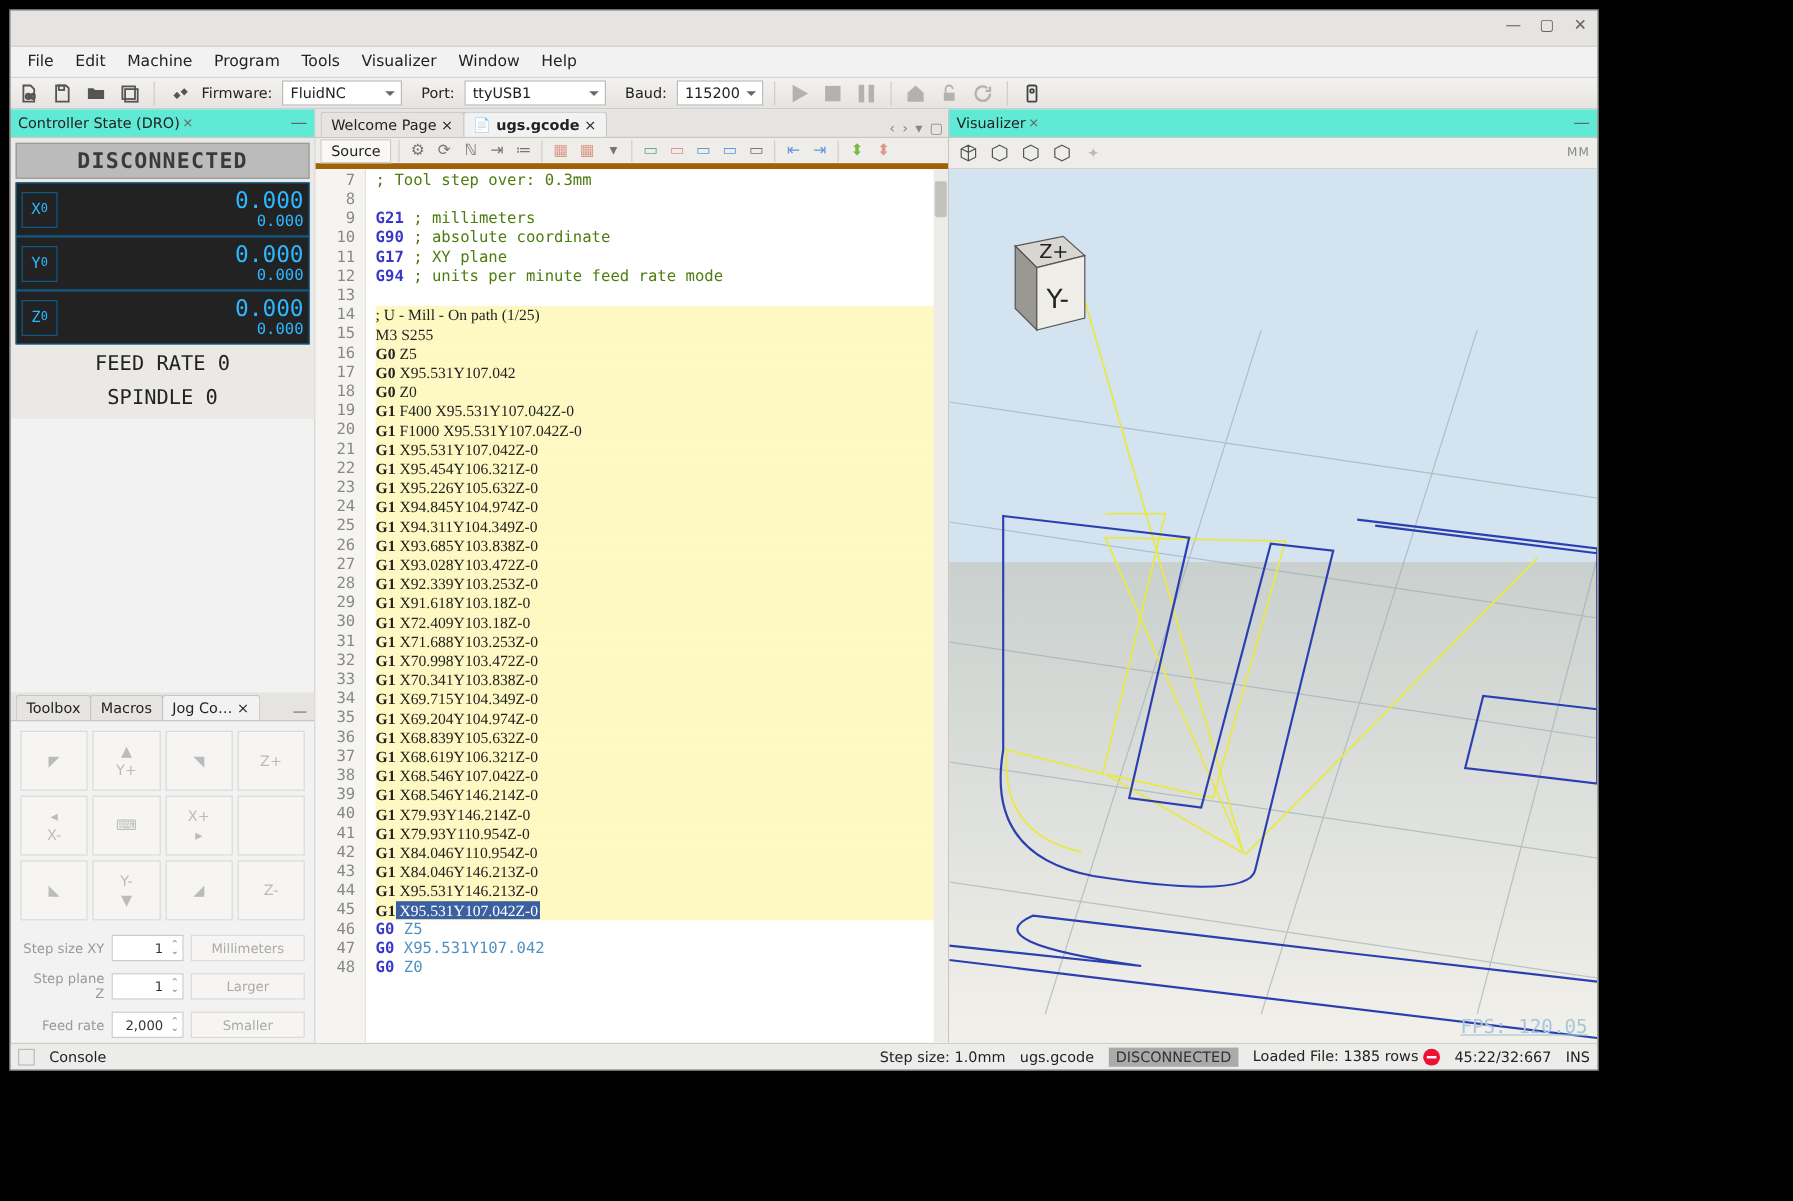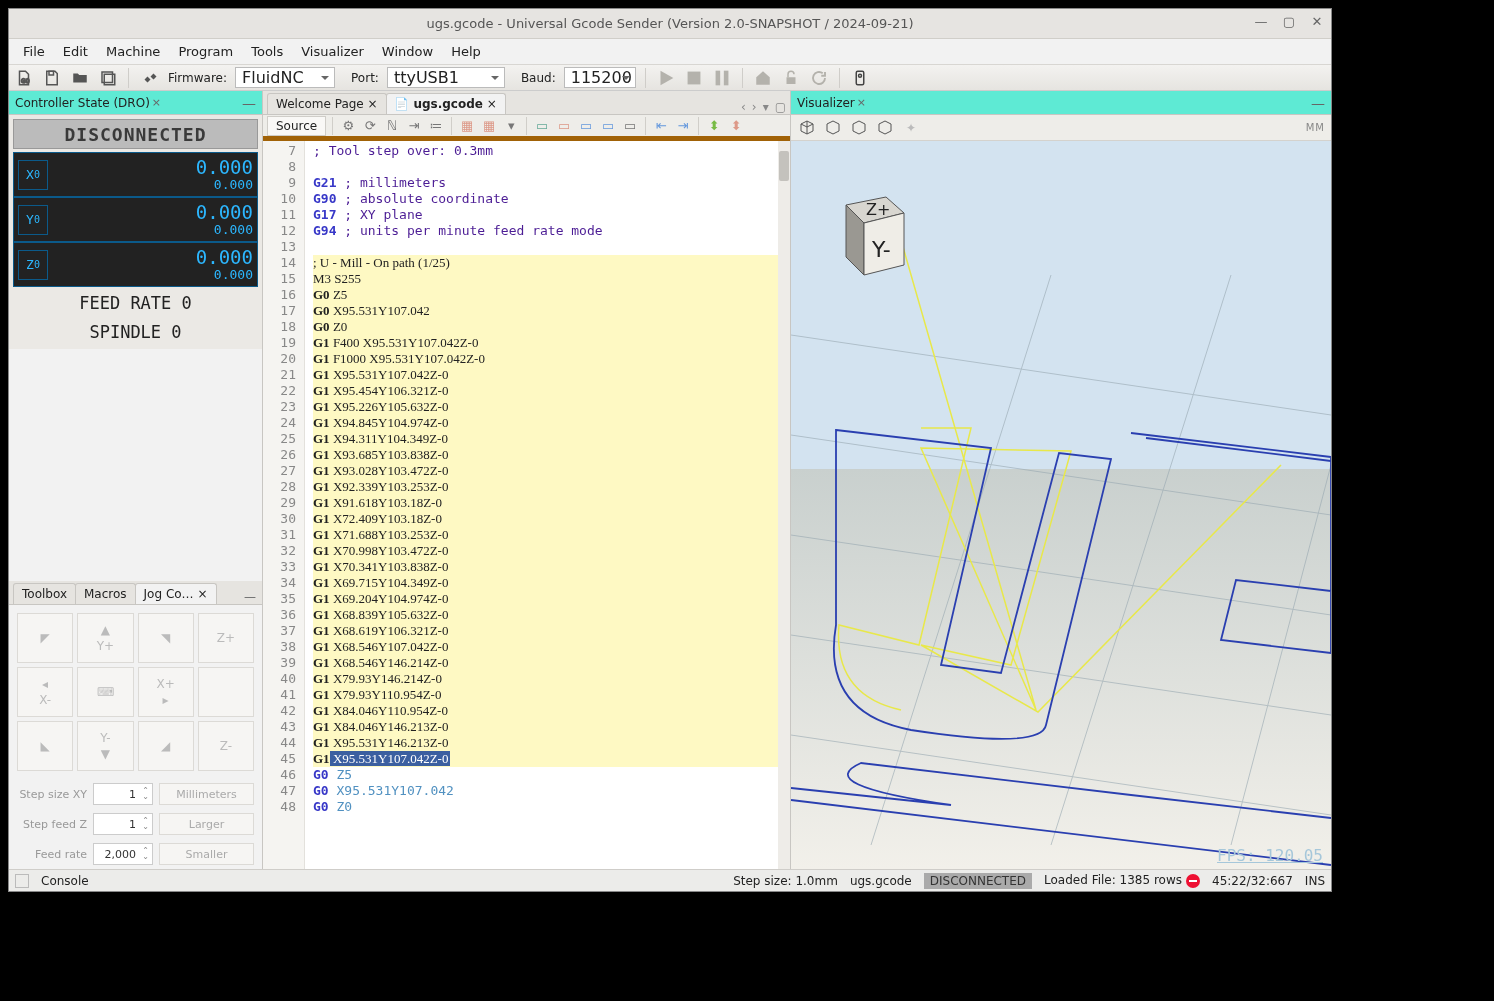--- a/index.html
+++ b/index.html
@@ -9,21 +9,21 @@
 .titlebar .title { font-size: 13px; color: #555; }
 .winbtns { position: absolute; right: 6px; top: 4px; display: flex; gap: 12px; }
 .winbtn { width: 16px; height: 16px; color: #666; cursor: pointer; display:flex;align-items:center;justify-content:center;font-size:13px; }
 .menubar { height: 25px; background: #f2f2f2; display: flex; align-items: center; padding: 0 14px; gap: 18px; font-size: 13px; color: #222; }
 .menubar span { cursor: pointer; }
 .toolbar { height: 27px; background: linear-gradient(#f3f2f0,#e6e4e0); border-top: 1px solid #d8d6d2; border-bottom: 1px solid #ccc; display: flex; align-items: center; padding: 0 4px; gap: 6px; font-size: 12px; }
 .tb-sep { width: 1px; height: 20px; background: #cfcdc9; margin: 0 3px; }
 .tb-icon { width: 22px; height: 22px; display:flex;align-items:center;justify-content:center;cursor:pointer;color:#444; }
 .tb-icon svg { width:18px; height:18px; }
 .tb-lbl { color:#222; margin-left:2px; margin-right:2px; }
-.combo { height: 21px; background:#fff; border:1px solid #bbb; display:inline-flex; align-items:center; padding:0 16px 0 6px; position:relative; cursor:pointer; font-size:16px;}
+.combo { height: 21px; background:#fff; border:1px solid #bbb; display:inline-flex; align-items:center; padding:0 16px 0 6px; position:relative; cursor:pointer; font-size:12px;}
 .combo::after { content:""; position:absolute; right:5px; width:0;height:0;border-left:4px solid transparent;border-right:4px solid transparent;border-top:4px solid #666; }
 .big-icon { color:#aab; }
 .main { flex:1; display:flex; overflow:hidden; }
 .col-left { width: 254px; display:flex; flex-direction:column; border-right:1px solid #c8c6c2; }
 .panel-hdr { height:24px; background:#5eead4; border-bottom:1px solid #c8c6c2; display:flex; align-items:center; padding:0 6px; font-size:12px; position:relative; }
 .panel-hdr .close-x { font-size:11px; margin-left:2px; color:#666; cursor:pointer; }
 .panel-hdr .min { position:absolute; right:6px; color:#666; cursor:pointer; font-size:14px; }
 .dro { background:#ebe9e5; padding:4px; display:flex; flex-direction:column; gap:3px; }
 .dro-status { background:#bbb; color:#3a3a3a; text-align:center; font-weight:bold; font-size:18px; height:30px; display:flex;align-items:center;justify-content:center; border:1px solid #999; letter-spacing:1px; font-family: "DejaVu Sans Mono", monospace;}
 .dro-axis { height:45px; background:#222; border:1px solid #0b5a8a; display:flex; align-items:center; padding:0 4px; font-family: "DejaVu Sans Mono", monospace; }
@@ -52,21 +52,21 @@
 .src-btn { background:#f9f8f6; border:1px solid #cfcdc8; padding:2px 8px; font-size:12px; cursor:pointer; }
 .ed-toolbar .ic { width:18px;height:18px; display:flex;align-items:center;justify-content:center; cursor:pointer; color:#777; font-size:13px;}
 .ed-toolbar .sep { width:1px; height:18px; background:#d0cec9; margin:0 2px; }
 .editor { flex:1; display:flex; overflow:hidden; font-family: "DejaVu Sans Mono", monospace; font-size:13px; line-height:16px; background:#fff; position:relative;}
 .gutter { width:42px; text-align:right; padding:2px 8px 2px 2px; color:#888; background:#f5f4f1; border-right:1px solid #e3e1dc; white-space:pre;}
 .code { flex:1; padding:2px 0 2px 8px; white-space:pre; }
 .code .row { height:16px; }
 .kw { color:#3838c8; font-weight:bold; }
 .cmd { color:#8a2fa0; }
 .coord { color:#5191c1; }
-.cmt { color:#4c1d95; }
+.cmt { color:#4d7c0f; }
 .sel { background:#fef9c3;font-family:Liberation Serif, serif; }
 .sel .kw,.sel .cmd,.sel .coord,.sel .cmt { color: inherit; }
 .sel.cur .coord:last-child { background:#3b5fa0; color:#fff; padding-right:2px;}
 .scrollbar { position:absolute; right:0; top:0; bottom:0; width:12px; background:#eeece8; }
 .scroll-thumb { position:absolute; left:1px; right:1px; background:#c4c2bd; border-radius:2px; }
 
 .col-right { width:540px; display:flex; flex-direction:column; }
 .viz-toolbar { height:26px; background:#eeede9; border-bottom:1px solid #d4d2cd; display:flex; align-items:center; gap:6px; padding:0 6px; }
 .viz-toolbar .ic { width:20px;height:20px;display:flex;align-items:center;justify-content:center;cursor:pointer;color:#555; }
 .viz-toolbar .mm { margin-left:auto; font-size:10px; color:#888; letter-spacing:1px; }
@@ -82,21 +82,20 @@
 .stop-ic::after { content:""; position:absolute; left:3px; right:3px; top:6px; height:2px; background:#fff; }
 
 .toolbar .play-group svg { width:22px;height:22px; }
 .toolbar .play-group { display:flex; gap:6px; }
 </style>
 </head>
 <body>
 
 <div class="window">
   <div class="titlebar">
-    <span class="title">ugs.gcode - Universal Gcode Sender (Version 2.0-SNAPSHOT / 2024-09-21)</span>
     <div class="winbtns">
       <span class="winbtn">—</span>
       <span class="winbtn">▢</span>
       <span class="winbtn">✕</span>
     </div>
   </div>
 
   <div class="menubar">
     <span>File</span>
     <span>Edit</span>
@@ -249,21 +248,21 @@
         <div class="jog-btn">◢</div>
         <div class="jog-btn">Z-</div>
       </div>
       <div class="jog-controls">
         <div class="jog-row">
           <label>Step size XY</label>
           <div class="spinner">1</div>
           <div class="side-btn">Millimeters</div>
         </div>
         <div class="jog-row">
-          <label>Step feed Z</label>
+          <label>Step plane Z</label>
           <div class="spinner">1</div>
           <div class="side-btn">Larger</div>
         </div>
         <div class="jog-row">
           <label>Feed rate</label>
           <div class="spinner">2,000</div>
           <div class="side-btn">Smaller</div>
         </div>
       </div>
     </div>

